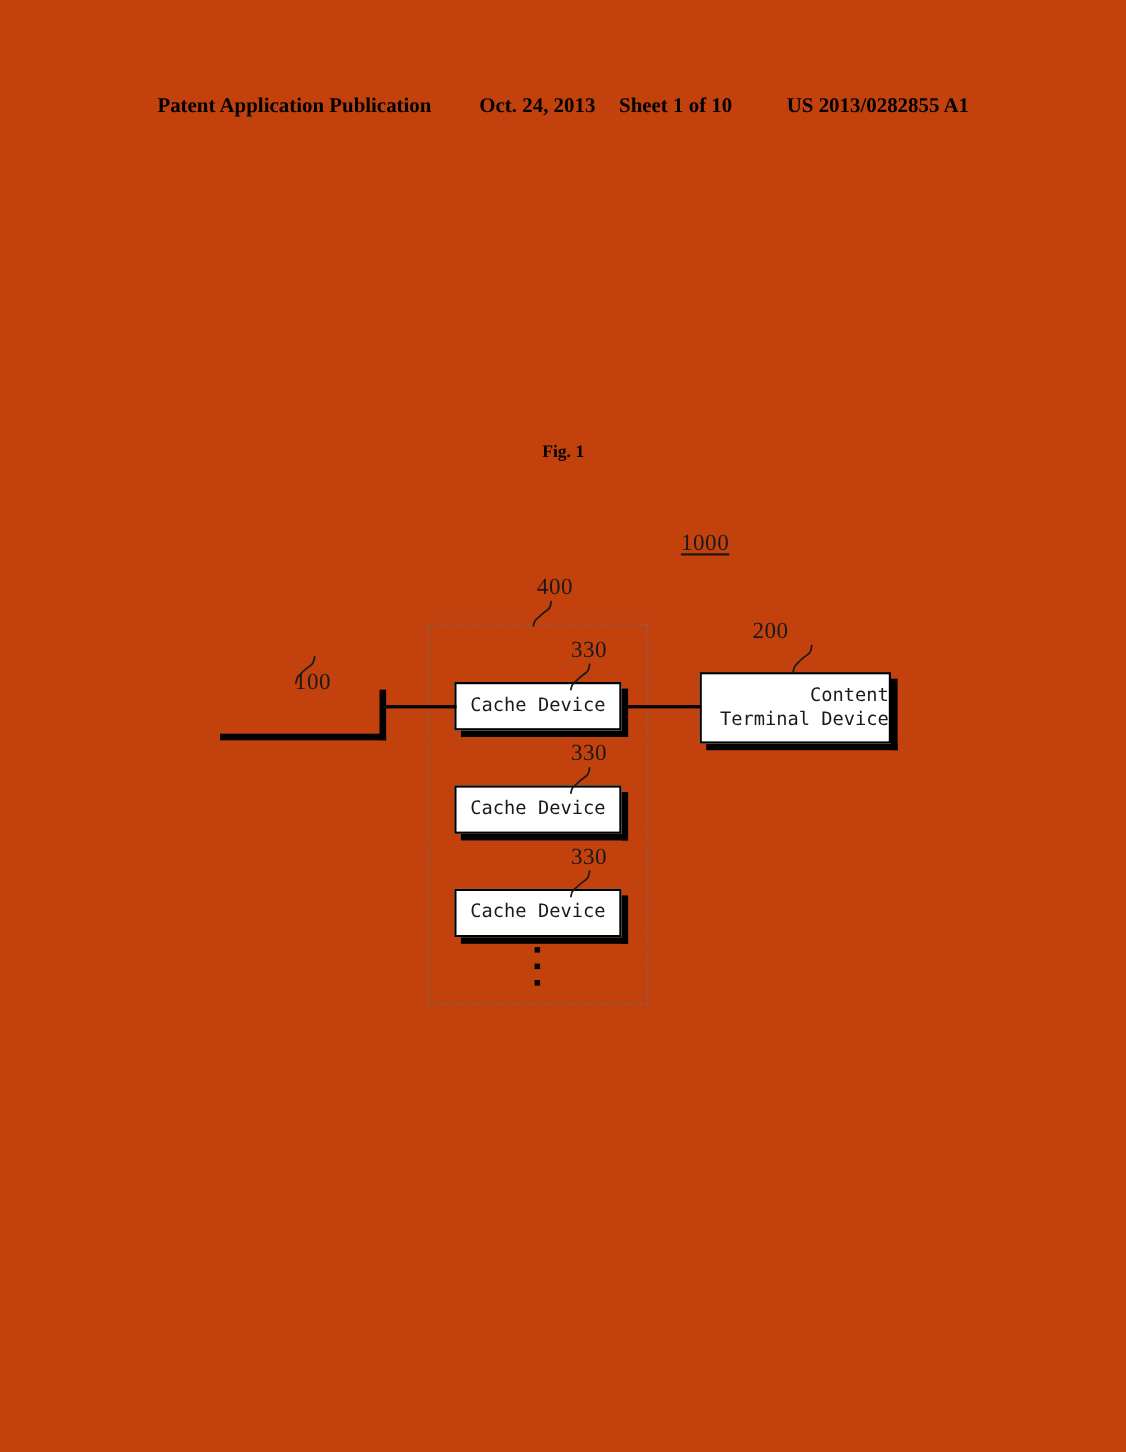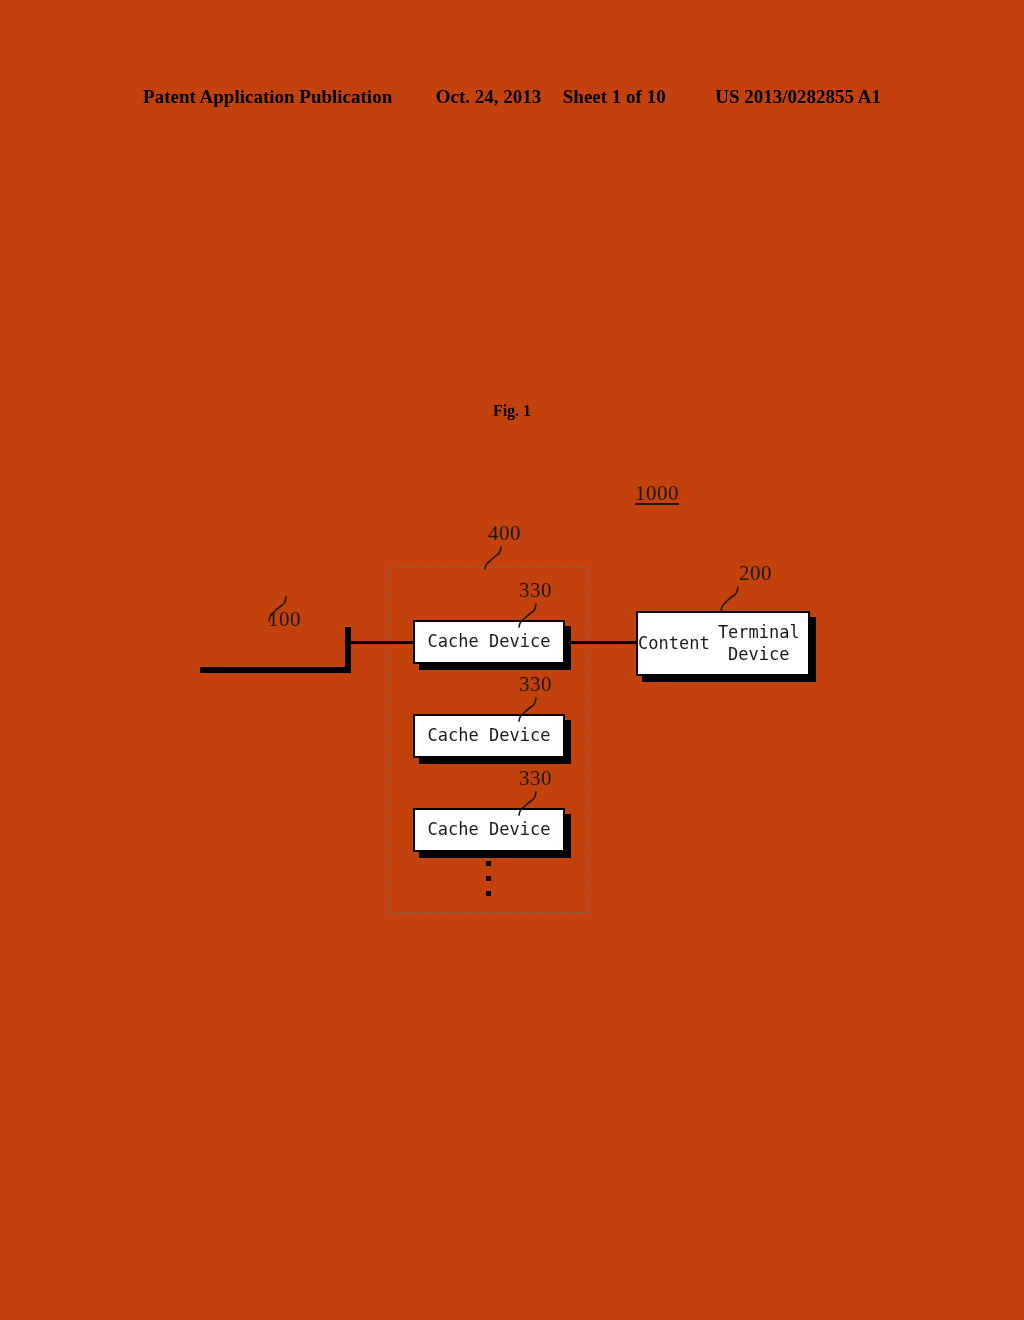--- a/index.html
+++ b/index.html
@@ -134,21 +134,21 @@
     <span class="hdr-gap-1"></span>
     <span>Oct. 24, 2013</span>
     <span class="hdr-gap-2"></span>
     <span>Sheet 1 of 10</span>
     <span class="hdr-gap-3"></span>
     <span>US 2013/0282855 A1</span>
   </div>
 
   <div class="fig-title">Fig. 1</div>
 
-  <div class="ref ref-underline" style="left:619px; top:481px;margin-left:16px;">1000</div>
+  <div class="ref ref-underline" style="left:619px; top:481px;">1000</div>
 
   <div class="dashed-box" style="left:389px; top:567px; width:200px; height:346px;"></div>
 
   <div class="ref" style="left:488px; top:521px;">400</div>
   <svg class="leader" style="left:470px; top:545px;" width="40" height="26">
     <path d="M 31,2 C 30,11 28,8 22,14 C 17,19 16,18 15,24"></path>
   </svg>
 
   <div class="ref" style="left:268px; top:571px;margin-top:36px;">100</div>
   <svg class="leader" style="left:252px; top:595px;" width="42" height="28">
@@ -190,24 +190,24 @@
   <div class="dbox" style="left:413px; top:808px; width:152px; height:44px;">
     <span>Cache Device</span>
   </div>
 
   <div class="vdots" style="left:486px; top:861px;">
     <i></i>
     <i></i>
     <i></i>
   </div>
 
-  <div class="ref" style="left:739px; top:561px;">200</div>
+  <div class="ref" style="left:684px; top:561px;">200</div>
   <svg class="leader" style="left:704px; top:585px;" width="42" height="28">
     <path d="M 34,2 C 33,11 30,9 24,15 C 19,20 18,20 17,26"></path>
   </svg>
   <div class="dbox-shadow" style="left:642px; top:676px; width:174px; height:6px;"></div>
   <div class="dbox-shadow" style="left:810px; top:617px; width:6px; height:65px;"></div>
-  <div class="dbox" style="left:636px; top:611px; width:174px; height:65px; flex-direction:row;">
+  <div class="dbox" style="left:636px; top:611px; width:174px; height:65px; flex-direction:column;align-items:flex-end;">
     <span>Content</span>
     <span>Terminal Device</span>
   </div>
 
 </div>
 
 </body></html>

